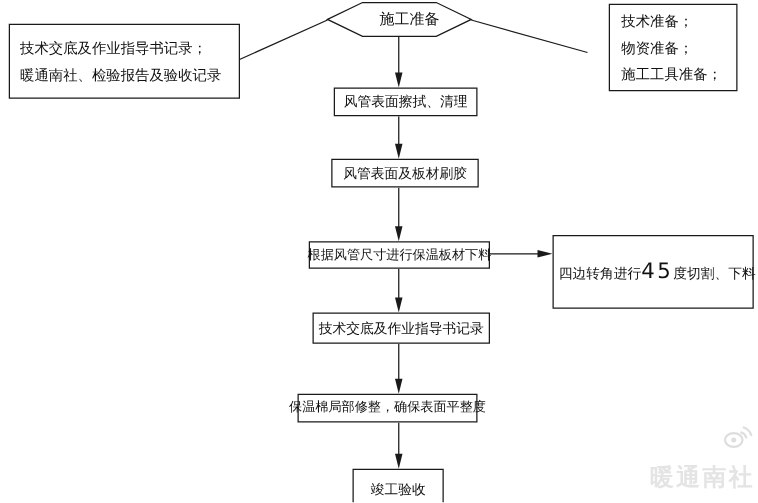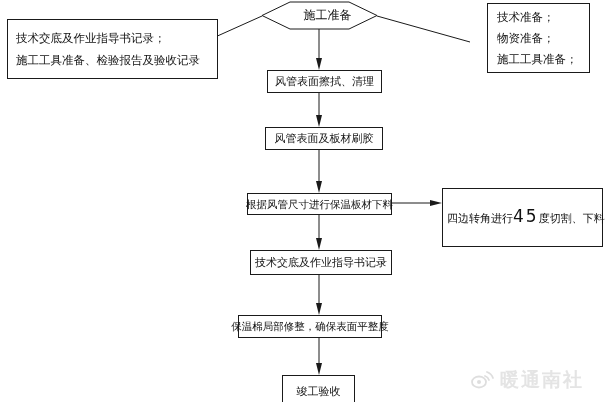--- a/index.html
+++ b/index.html
@@ -24,21 +24,21 @@
     line-height:1.2;
     white-space:nowrap;
   }
   .note{
     flex-direction:column;
     align-items:flex-start;
     justify-content:center;
     white-space:normal;
   }
   .note .nline{display:block;white-space:nowrap;}
-  #left-note{left:7px;top:19px;width:211px;height:60px;font-size:11.5px;padding-left:8px;}
+  #left-note{left:7px;top:19px;width:185px;height:60px;font-size:11.5px;padding-left:8px;}
   #left-note .nline{line-height:22px;}
   #right-note{left:487px;top:3px;width:103px;height:70px;font-size:11.5px;padding-left:9px;}
   #right-note .nline{line-height:21px;}
   #hex-label{
     position:absolute;left:270px;top:3px;width:115px;height:25px;
     display:flex;align-items:center;justify-content:center;
     font-size:12px;
   }
   #step1{left:267px;top:70px;width:115px;height:23px;}
   #step2{left:265px;top:127px;width:118px;height:23px;}
@@ -46,23 +46,24 @@
   #step4{left:250px;top:250px;width:142px;height:25px;}
   #step5{left:238px;top:315px;width:144px;height:23px;font-size:10.5px;}
   #step6{left:282px;top:375px;width:73px;height:34px;}
   #side-note{
     left:442px;top:188px;width:161px;height:59px;
     font-size:11px;padding-left:4px;overflow:visible;
   }
   #side-note .nline{line-height:25px;}
   #side-note .big-num{font-size:17px;letter-spacing:2px;}
   #watermark{
-    position:absolute;right:22px;bottom:7px;
-    display:flex;align-items:flex-start;gap:4px;
+    position:absolute;right:2px;bottom:7px;
+    display:flex;align-items:flex-end;gap:4px;
     color:#e2e2e2;
+    flex-direction:column;
   }
   #watermark .wm-text{
     font-size:19px;font-weight:bold;letter-spacing:2px;
     color:#e4e4e4;
   }
 </style>
 </head>
 <body>
 
 <div id="stage">
@@ -88,21 +89,21 @@
     <polygon points="316,363 322,363 319,375" fill="#1a1a1a"></polygon>
 
     <line x1="392" y1="203" x2="431" y2="203" stroke="#1a1a1a" stroke-width="1"></line>
     <polygon points="430,200 430,206 442,203" fill="#1a1a1a"></polygon>
   </svg>
 
   <div id="hex-label">施工准备</div>
 
   <div id="left-note" class="box note">
     <span class="nline">技术交底及作业指导书记录；</span>
-    <span class="nline">施工工具准备、检验报告及验收记录</span>
+    <span class="nline">暖通南社、检验报告及验收记录</span>
   </div>
 
   <div id="right-note" class="box note">
     <span class="nline">技术准备；</span>
     <span class="nline">物资准备；</span>
     <span class="nline">施工工具准备；</span>
   </div>
 
   <div id="step1" class="box">风管表面擦拭、清理</div>
   <div id="step2" class="box">风管表面及板材刷胶</div>

